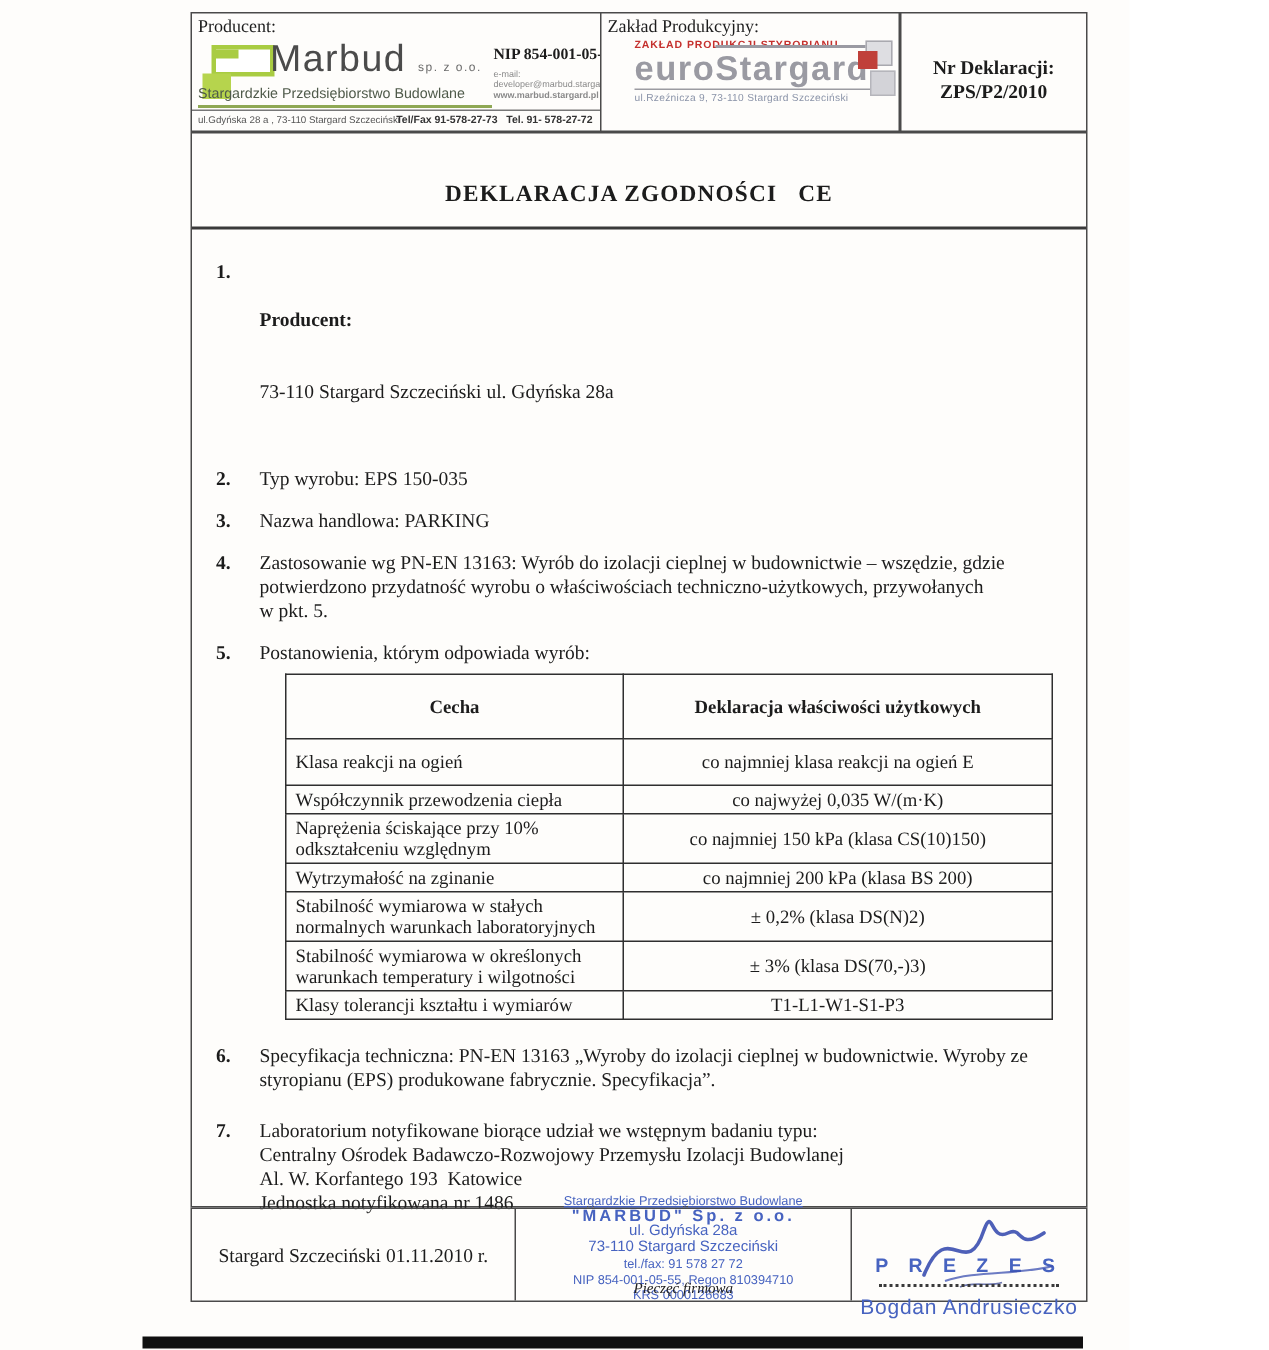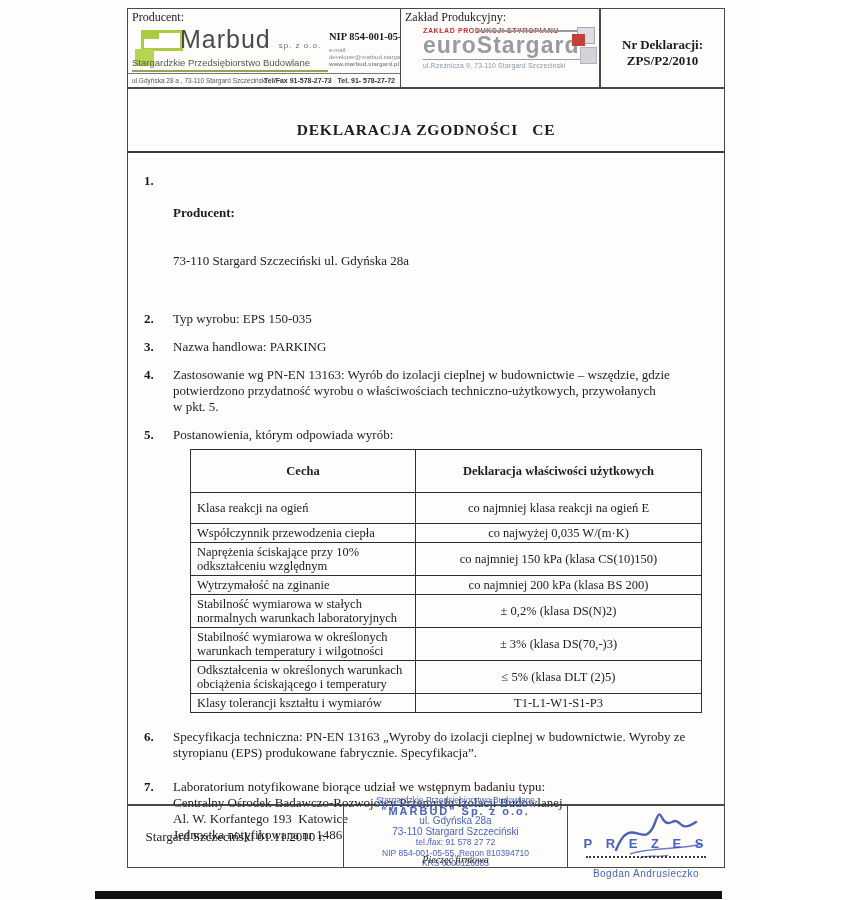--- a/index.html
+++ b/index.html
@@ -86,21 +86,21 @@
   .st-l1{font-size:8.5px;text-decoration:underline;}
   .st-l2{font-size:11px;font-weight:bold;letter-spacing:2px;}
   .st-l3,.st-l4{font-size:10px;}
   .st-l5,.st-l6,.st-l7{font-size:8.5px;}
   .stamp-caption{position:absolute;left:0;right:0;bottom:2px;text-align:center;
                  font-size:10px;font-style:italic;color:#222;font-family:Liberation Serif, serif;}
   .prezes{position:absolute;left:0;right:0;top:30px;text-align:center;font-family:"Liberation Sans",sans-serif;
           font-size:13px;font-weight:bold;color:#4763c0;letter-spacing:5px;}
   .dotline{position:absolute;left:18px;right:18px;top:50px;border-bottom:2px dotted #3a3a3a;}
   .sig-name{position:absolute;left:0;right:0;bottom:-12px;text-align:center;
-            font-family:"Liberation Sans",sans-serif;font-size:10px;color:#4763c0;letter-spacing:0.5px;}
+            font-family:"Liberation Sans",sans-serif;font-size:14px;color:#4763c0;letter-spacing:0.5px;}
   .sig-svg{position:absolute;left:20px;top:-14px;pointer-events:none;}
 
   
   .scan-bar{position:absolute;left:95px;top:891px;width:627px;height:8px;background:#101010;}
 </style>
 </head>
 <body>
 
 <div class="page">
 
@@ -206,24 +206,20 @@
           <td>co najmniej 200 kPa (klasa BS 200)</td>
         </tr>
         <tr>
           <td>Stabilność wymiarowa w stałych normalnych warunkach  laboratoryjnych</td>
           <td>± 0,2% (klasa DS(N)2)</td>
         </tr>
         <tr>
           <td>Stabilność wymiarowa w określonych warunkach temperatury i wilgotności</td>
           <td>± 3% (klasa DS(70,-)3)</td>
         </tr>
-        <tr>
-          <td>Odkształcenia w określonych warunkach obciążenia ściskającego i temperatury</td>
-          <td>≤ 5% (klasa DLT (2)5)</td>
-        </tr>
         <tr class="row-med">
           <td>Klasy tolerancji kształtu i wymiarów</td>
           <td>T1-L1-W1-S1-P3</td>
         </tr>
       </tbody>
         </table>
 
       <div class="item" style="margin-bottom:18px">
         <div class="inum">6.</div>
         <div class="ibody">Specyfikacja techniczna: PN-EN 13163 „Wyroby do izolacji cieplnej w budownictwie. Wyroby ze styropianu (EPS) produkowane fabrycznie. Specyfikacja”.</div>

